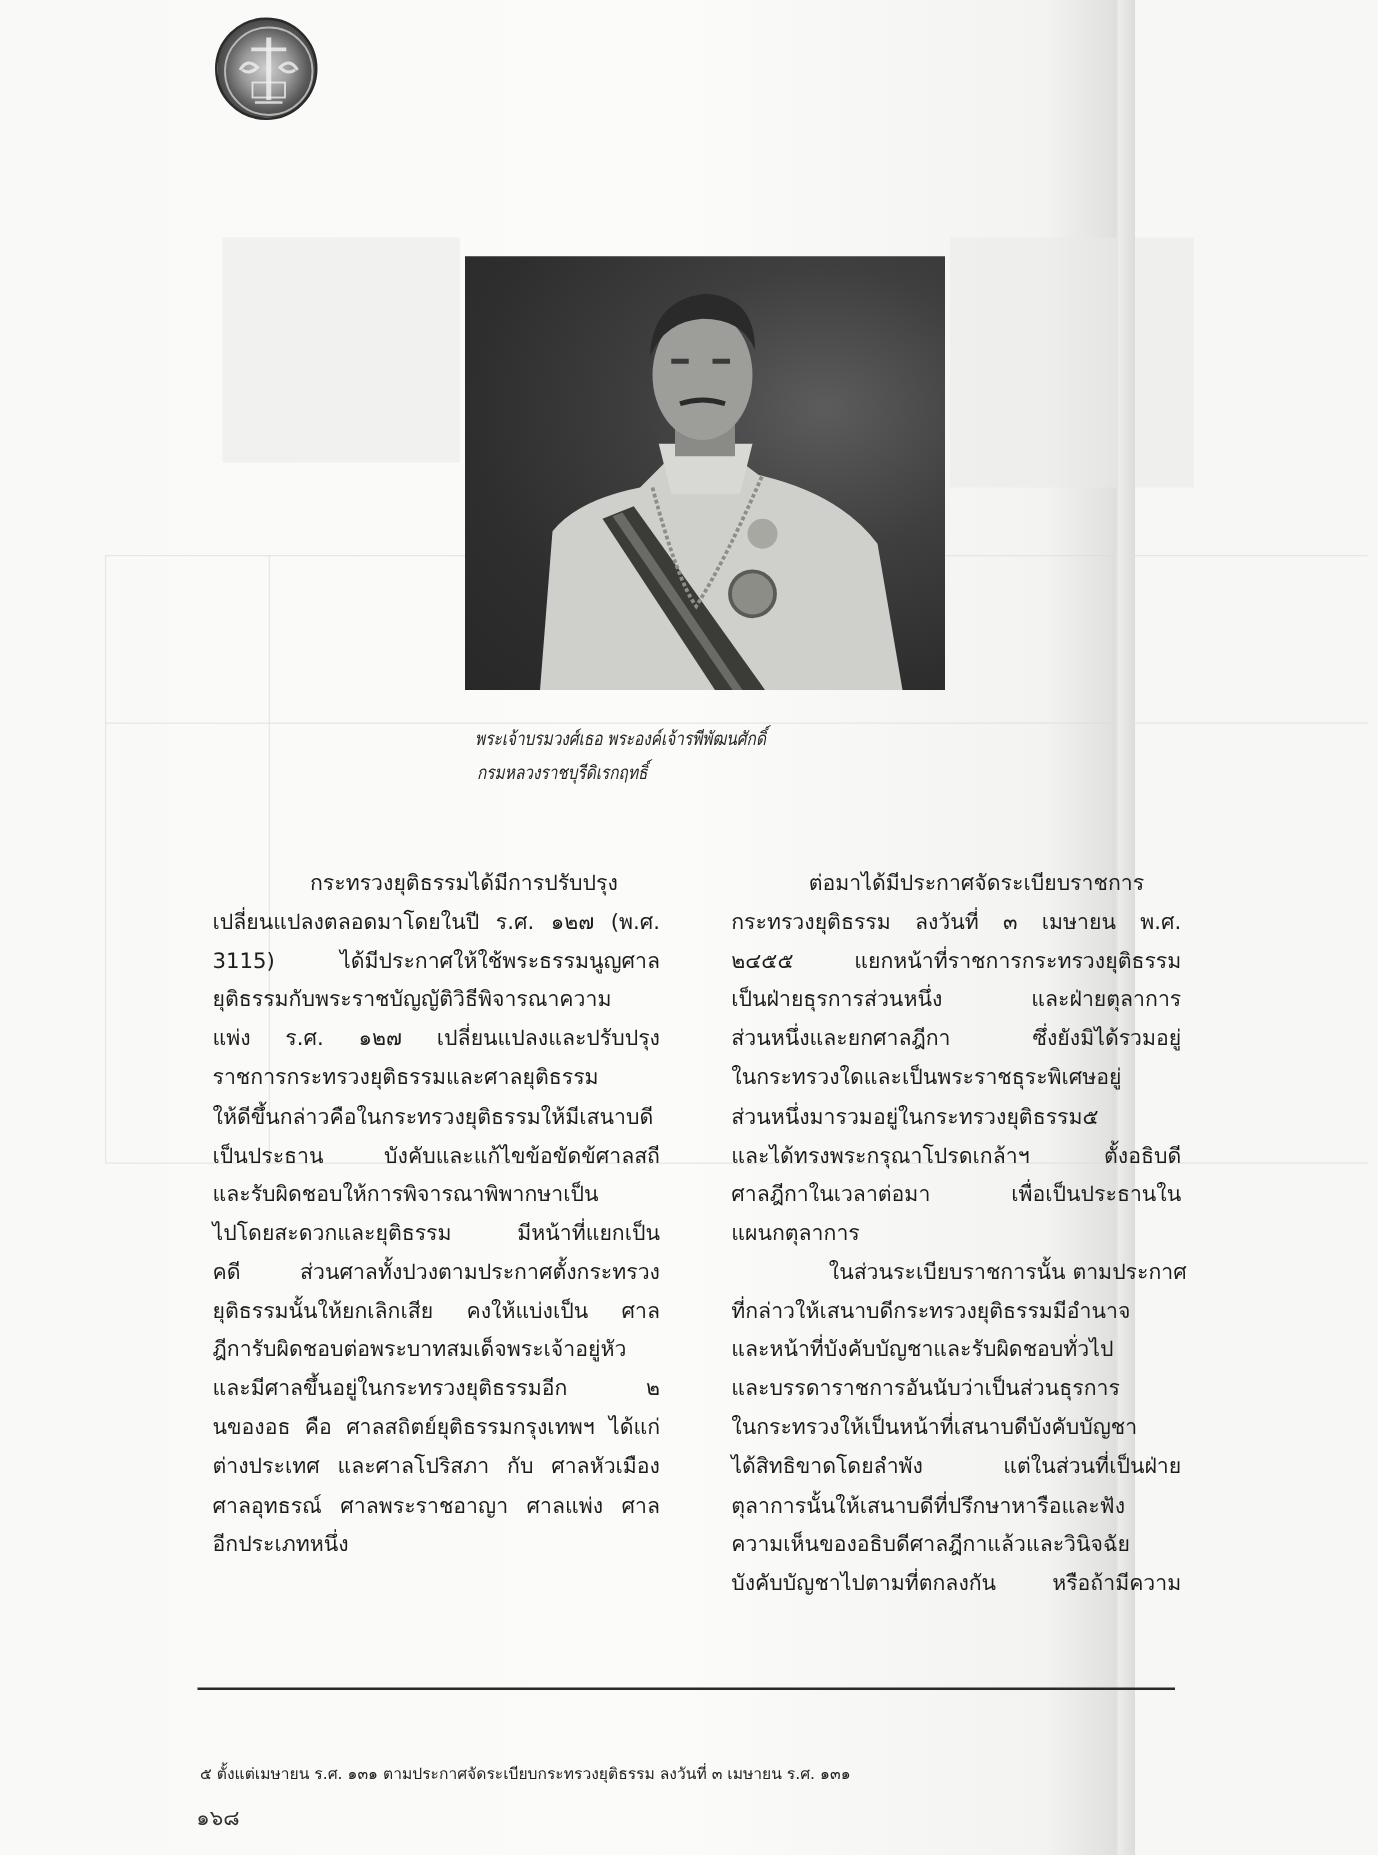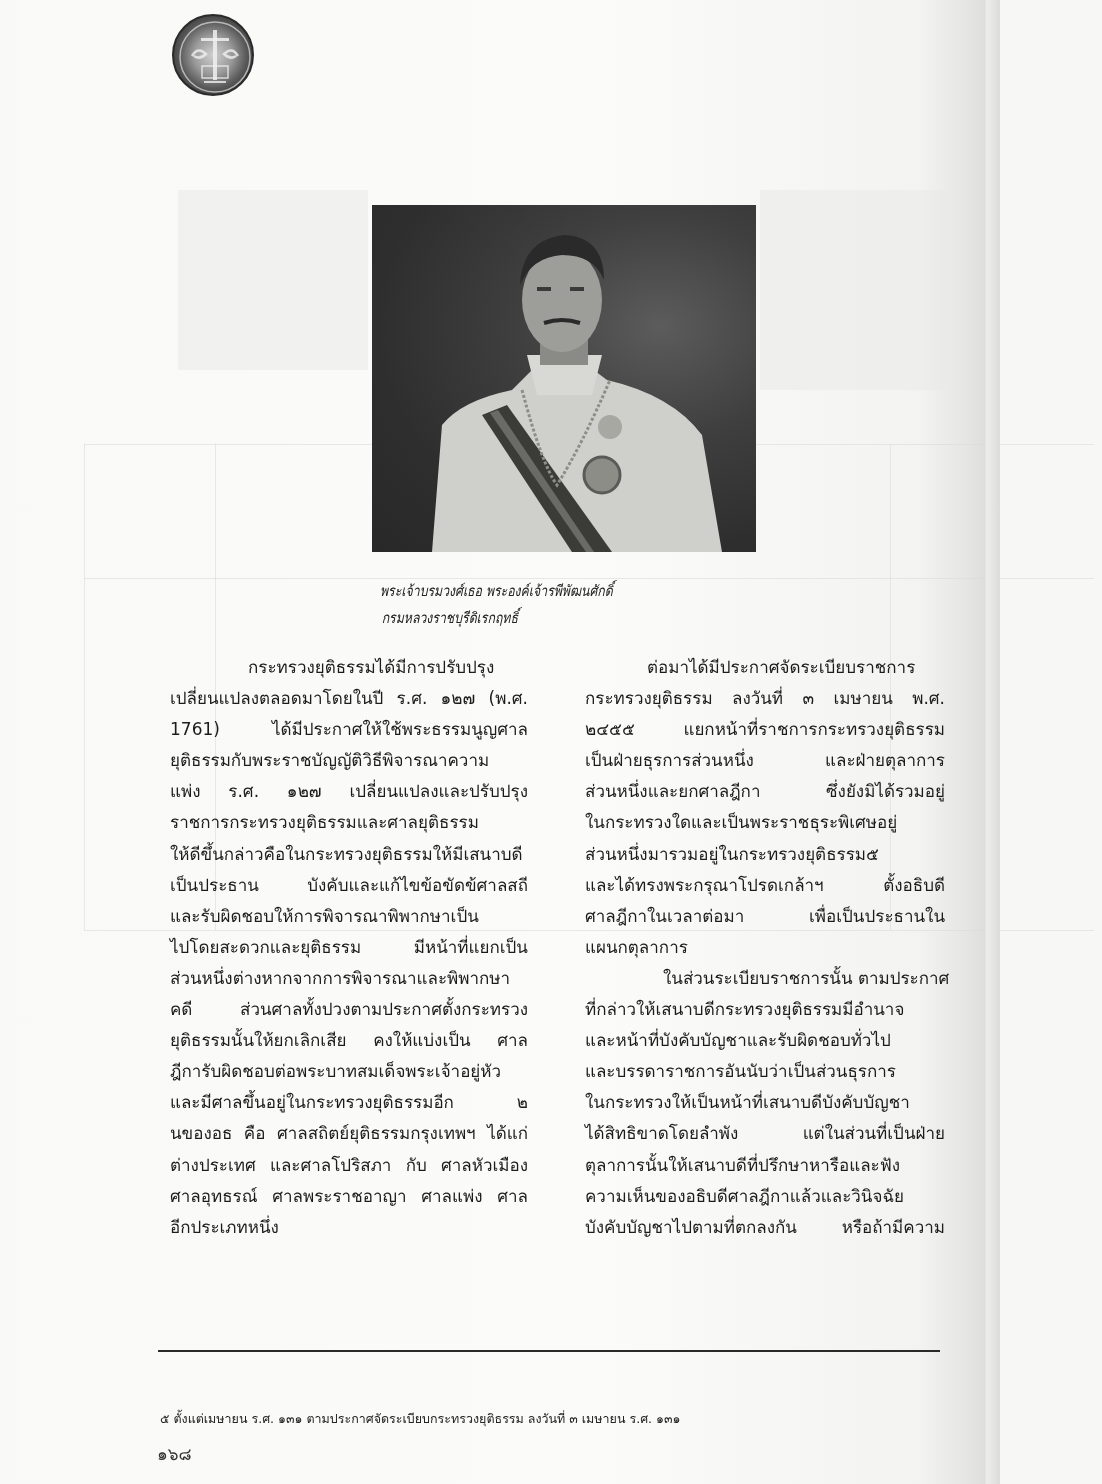--- a/index.html
+++ b/index.html
@@ -4,21 +4,21 @@
 <style>
   html, body { margin: 0; padding: 0; }
   body {
     width: 1102px; height: 1484px; overflow: hidden;
     background: #f7f7f5;
     font-family: "DejaVu Sans", sans-serif;
     color: #1a1a1a;
     position: relative;
   }
   .page {
-    position: absolute; left: 0; top: 0; width: 1000px; height: 1484px;
+    position: absolute; left: 0; top: 0; width: 908px; height: 1484px;
     background: linear-gradient(90deg, #f9f9f8 0%, #fbfbfa 60%, #f3f3f2 92%, #e4e4e2 97%, #d8d8d6 100%);
   }
   .page-edge {
     position: absolute; right: 0; top: 0; width: 14px; height: 1484px;
     background: linear-gradient(90deg, #ededeb, #dcdcda);
     border-left: 1px solid #e3e3e1;
   }
   
   .bleed { position: absolute; background: #e9e9e7; opacity: 0.55; }
   .bleed-line { position: absolute; background: #dadad8; opacity: 0.6; }
@@ -42,21 +42,21 @@
   .caption {
     position: absolute; left: 380px; top: 578px; width: 360px;
     font-family: "DejaVu Serif", serif; font-style: italic;
     font-size: 15px; line-height: 27px; color: #222;
     transform: scaleX(0.82); transform-origin: left top;
     white-space: nowrap;
   }
   .caption div { height: 27px; }
 
   .column {
-    position: absolute; top: 652px;
+    position: absolute; top: 692px;
     font-family: "DejaVu Sans", sans-serif;
     font-size: 17px; line-height: 31.1px; color: #1c1c1c;
   }
   .column .line { white-space: nowrap; height: 31.1px; text-align: justify; text-align-last: justify; }
   .column .line.last { text-align-last: left; }
   .column .line.indent { padding-left: 78px; }
   .col-left { left: 170px; width: 358px; }
   .col-right { left: 585px; width: 360px; }
 
   .footnote-rule {
@@ -128,29 +128,28 @@
   </div>
 
   <div class="caption">
     <div>พระเจ้าบรมวงศ์เธอ พระองค์เจ้ารพีพัฒนศักดิ์</div>
     <div style="padding-left:2px;">กรมหลวงราชบุรีดิเรกฤทธิ์</div>
   </div>
 
   <div class="column col-left">
     <div class="line indent last" style="padding-left:78px;">กระทรวงยุติธรรมได้มีการปรับปรุง</div>
     <div class="line">เปลี่ยนแปลงตลอดมาโดยในปี ร.ศ. ๑๒๗ (พ.ศ.</div>
-    <div class="line">1761)  ได้มีประกาศให้ใช้พระธรรมนูญศาล</div>
+    <div class="line">3115)  ได้มีประกาศให้ใช้พระธรรมนูญศาล</div>
     <div class="line">ยุติธรรมกับพระราชบัญญัติวิธีพิจารณาความ</div>
     <div class="line">แพ่ง  ร.ศ. ๑๒๗  เปลี่ยนแปลงและปรับปรุง</div>
     <div class="line">ราชการกระทรวงยุติธรรมและศาลยุติธรรม</div>
     <div class="line">ให้ดีขึ้นกล่าวคือในกระทรวงยุติธรรมให้มีเสนาบดี</div>
     <div class="line">เป็นประธาน  บังคับและแก้ไขข้อขัดข้ศาลสถี</div>
     <div class="line">และรับผิดชอบให้การพิจารณาพิพากษาเป็น</div>
     <div class="line">ไปโดยสะดวกและยุติธรรม   มีหน้าที่แยกเป็น</div>
-    <div class="line">ส่วนหนึ่งต่างหากจากการพิจารณาและพิพากษา</div>
     <div class="line">คดี   ส่วนศาลทั้งปวงตามประกาศตั้งกระทรวง</div>
     <div class="line">ยุติธรรมนั้นให้ยกเลิกเสีย  คงให้แบ่งเป็น  ศาล</div>
     <div class="line">ฎีการับผิดชอบต่อพระบาทสมเด็จพระเจ้าอยู่หัว</div>
     <div class="line">และมีศาลขึ้นอยู่ในกระทรวงยุติธรรมอีก ๒</div>
     <div class="line">นของอธ คือ ศาลสถิตย์ยุติธรรมกรุงเทพฯ ได้แก่</div>
     <div class="line">ต่างประเทศ  และศาลโปริสภา  กับ  ศาลหัวเมือง</div>
     <div class="line">ศาลอุทธรณ์ ศาลพระราชอาญา ศาลแพ่ง ศาล</div>
     <div class="line last">อีกประเภทหนึ่ง</div>
   </div>
 

